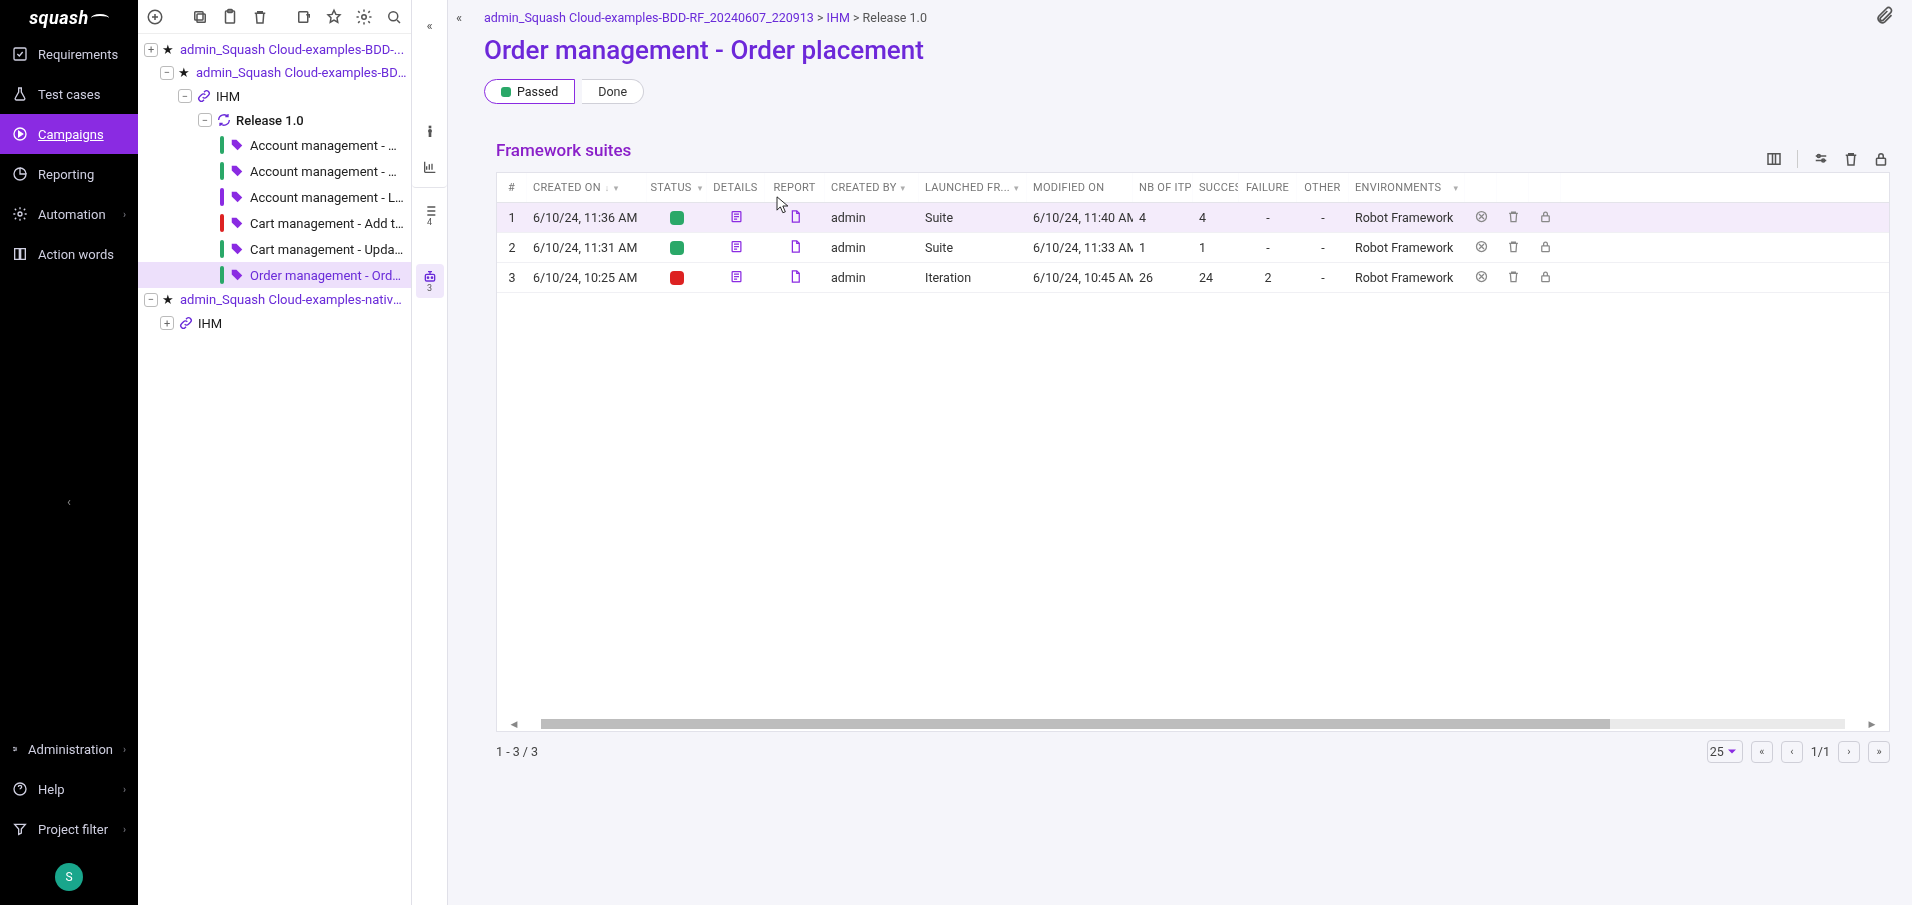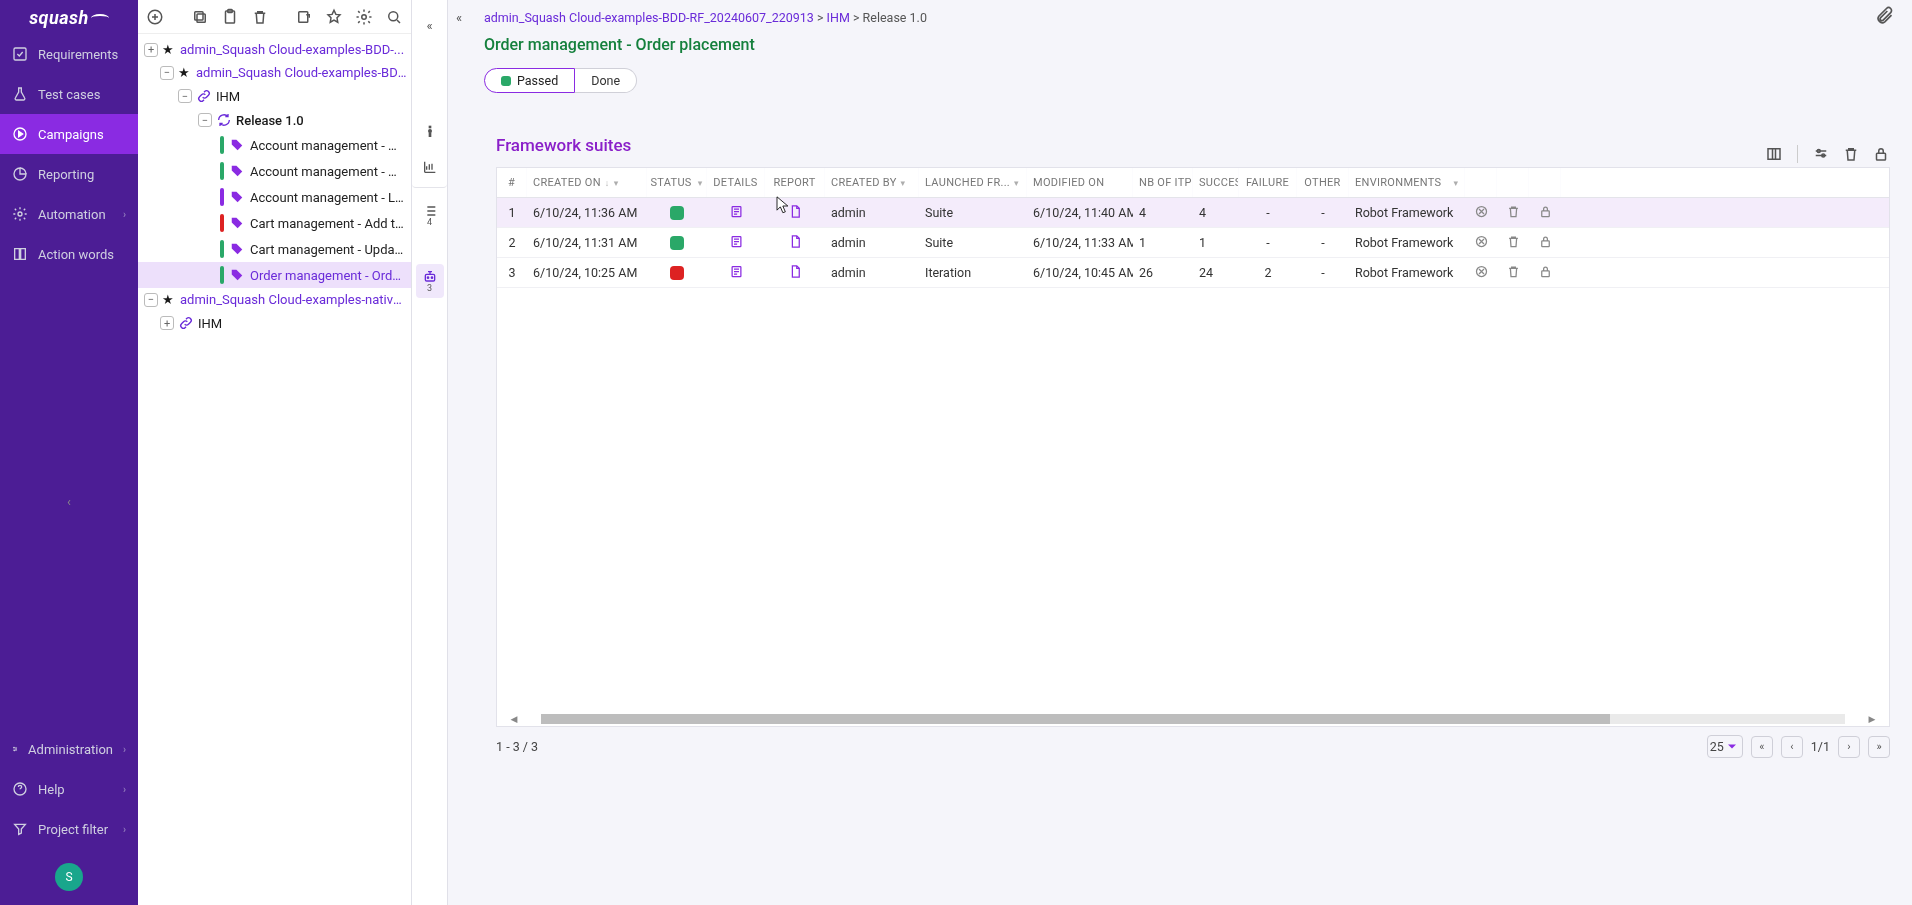--- a/index.html
+++ b/index.html
@@ -1,25 +1,25 @@
 <!DOCTYPE html>
 <html><head>
 <meta charset="utf-8">
 <style>
 * { margin: 0; padding: 0; box-sizing: border-box; font-family: -apple-system, BlinkMacSystemFont, "Segoe UI", Roboto, sans-serif; }
 html, body { height: 100%; width: 100%; overflow: hidden; }
 body { display: flex; background: #f5f5fa; font-size: 13px; color: #333; }
 
 
-.sidebar { width: 138px; background: #4c1d95; color: #fff; display: flex; flex-direction: column; flex-shrink: 0; }
+.sidebar { width: 138px; background: #000000; color: #fff; display: flex; flex-direction: column; flex-shrink: 0; }
 .logo { height: 34px; display: flex; align-items: center; justify-content: center; font-style: italic; font-weight: bold; font-size: 18px; letter-spacing: 0.5px; }
 .logo span:last-child::after { content: ""; display: inline-block; width: 18px; height: 6px; border-top: 2px solid #fff; border-radius: 50%; margin-left: 2px; vertical-align: 2px; }
 .nav { flex: 1; display: flex; flex-direction: column; }
 .nav-item { display: flex; align-items: center; gap: 10px; padding: 12px 12px; color: #cfcfe0; cursor: pointer; }
-.nav-item.active { background: #8a2be2; color: #fff; }
+.nav-item.active { background: #8a2be2; color: #fff; text-decoration: underline; }
 .nav-item .ic { width: 16px; height: 16px; display: flex; align-items: center; justify-content: center; }
 .nav-item .chev { margin-left: auto; font-size: 10px; opacity: 0.6; }
 .nav-spacer { flex: 1; }
 .collapse-chev { text-align: center; padding: 10px 0; color: #888; cursor: pointer; }
 .avatar { width: 28px; height: 28px; border-radius: 50%; background: #19a68c; color: #fff; display: flex; align-items: center; justify-content: center; margin: 14px auto; font-size: 12px; }
 
 
 .tree-panel { width: 274px; background: #fff; border-right: 1px solid #e0e0e8; display: flex; flex-direction: column; flex-shrink: 0; }
 .tree-toolbar { height: 34px; display: flex; align-items: center; gap: 12px; padding: 0 8px; color: #555; border-bottom: 1px solid #eee; }
 .tree-toolbar .ic { width: 18px; height: 18px; display: flex; align-items: center; justify-content: center; cursor: pointer; }
@@ -55,22 +55,22 @@
 .rail-btn.active { background: #f0e8fb; color: #6a2bd9; }
 
 
 .main { flex: 1; display: flex; flex-direction: column; overflow: hidden; }
 .main-header { padding: 6px 18px 14px 8px; }
 .crumb-row { display: flex; align-items: center; gap: 10px; }
 .crumb-back { width: 18px; cursor: pointer; color: #555; }
 .breadcrumbs { color: #555; font-size: 12.5px; }
 .breadcrumbs a { color: #6a2bd9; text-decoration: none; }
 .attach { margin-left: auto; color: #555; cursor: pointer; }
-.page-title { color: #15803d; font-size: 16px; font-weight: 500; margin: 6px 0 0 28px; }
-.chips { display: flex; gap: 1px; margin: 14px 0 6px 28px; }
+.page-title { color: #6d28d9; font-size: 26px; font-weight: 500; margin: 6px 0 0 28px; }
+.chips { display: flex; gap: 8px; margin: 14px 0 0 28px; }
 .chip { border: 1px solid #d0d0d8; border-radius: 14px; padding: 4px 16px; font-size: 12.5px; display: flex; align-items: center; gap: 6px; cursor: pointer; background: #fff; }
 .chip.passed { border: 1.5px solid #8a2be2; color: #222; }
 .chip.passed .dot { width: 10px; height: 10px; border-radius: 3px; background: #2aa868; }
 .chip.done { border-left: none; border-top-left-radius: 0; border-bottom-left-radius: 0; margin-left: -1px; }
 .chip.passed { border-top-right-radius: 0; border-bottom-right-radius: 0; }
 
 .section-title { color: #8a1fc9; font-size: 17px; font-weight: 500; margin: 22px 0 8px 48px; }
 .tbl-toolbar { display: flex; justify-content: flex-end; gap: 12px; padding: 0 22px; color: #555; }
 .tbl-toolbar .ic { cursor: pointer; width: 18px; height: 18px; display: flex; align-items: center; justify-content: center; }
 .tbl-toolbar .sep { border-left: 1px solid #ccc; margin: 0 2px; }

